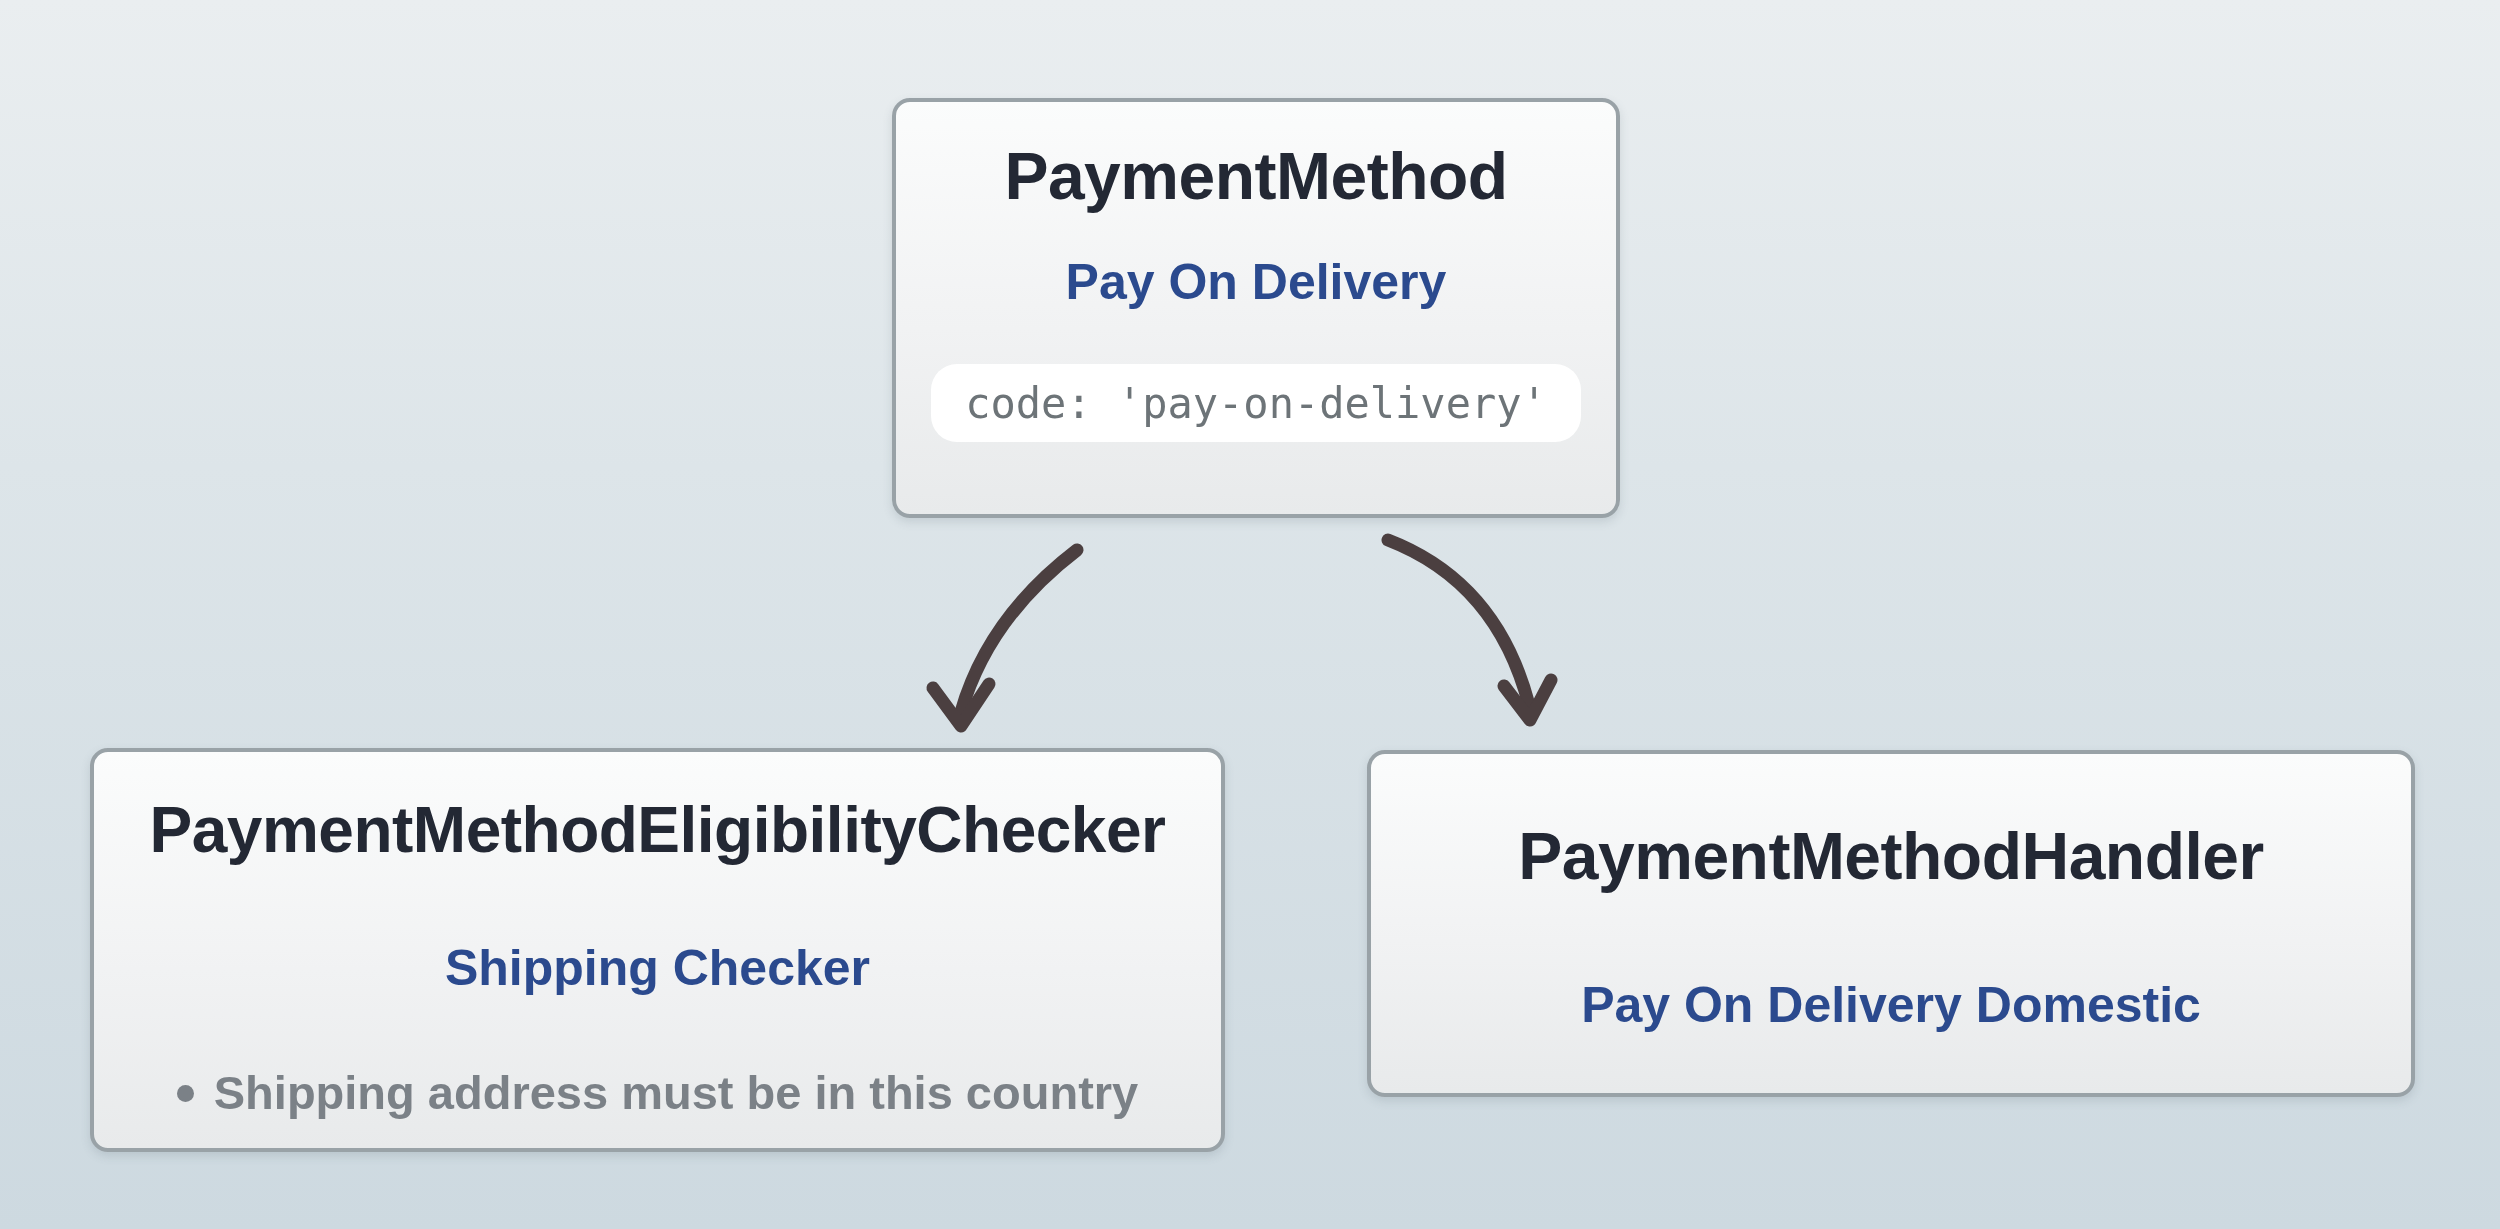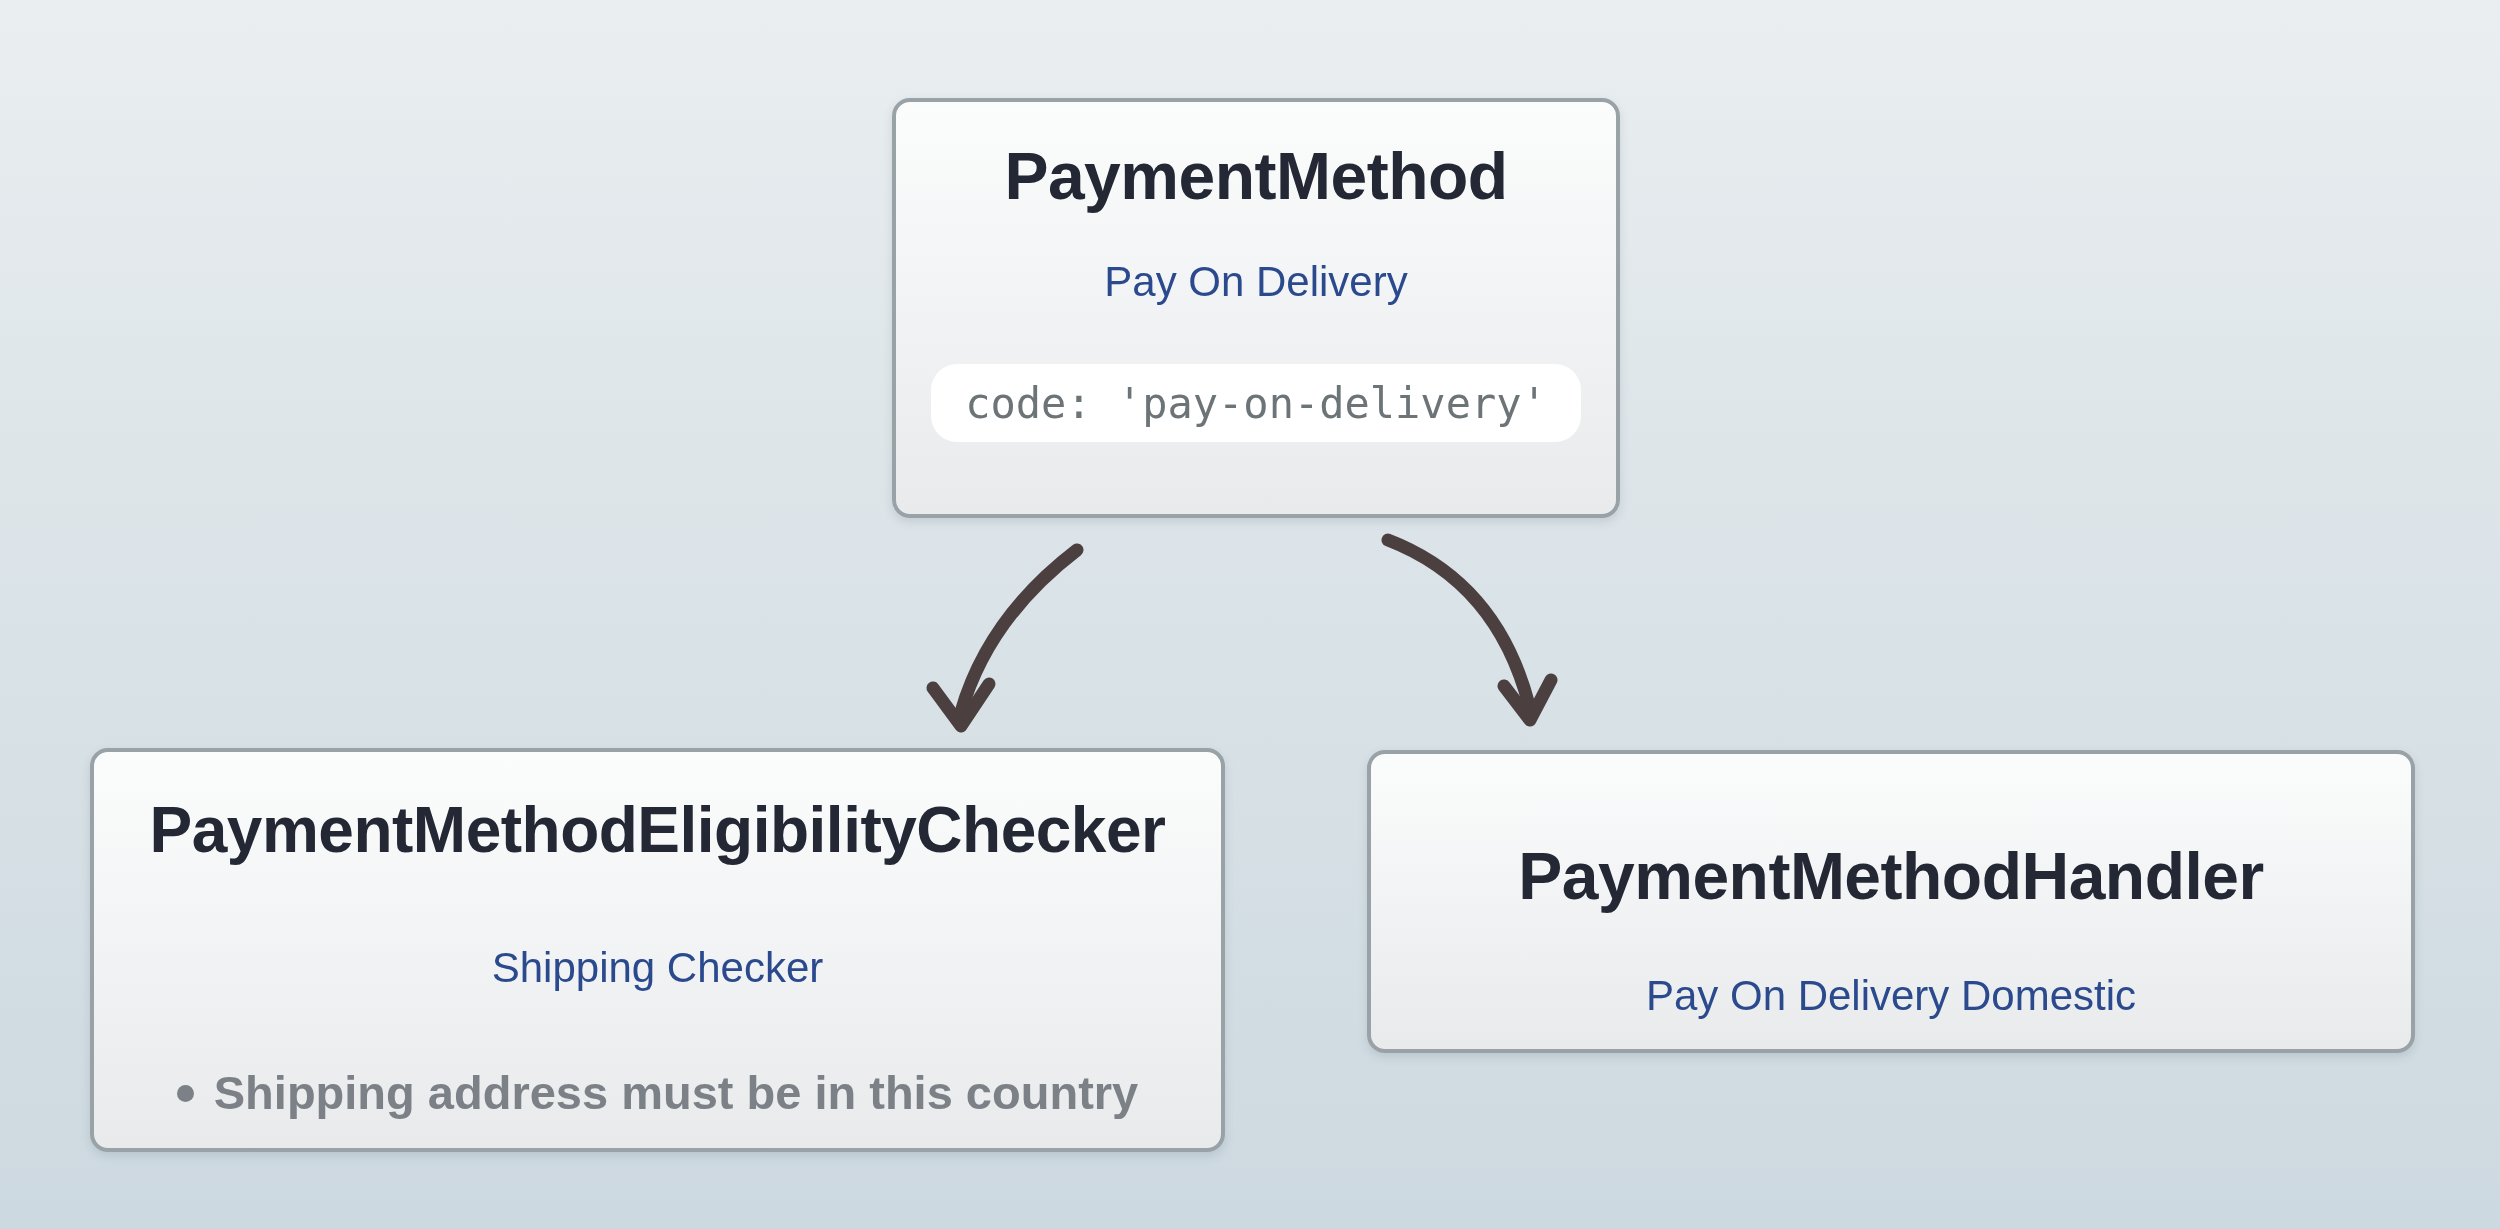--- a/index.html
+++ b/index.html
@@ -27,38 +27,38 @@
     border: 4px solid #99a2a7;
     border-radius: 18px;
     background: linear-gradient(180deg, #fbfcfc 0%, #f1f2f3 55%, #e8eaeb 100%);
     box-shadow: 0 4px 10px rgba(90, 105, 115, 0.18);
     display: flex;
     flex-direction: column;
     align-items: center;
   }
   .node-top   { left: 892px;  top: 98px;  width: 728px;  height: 420px; padding-top: 34px; }
   .node-left  { left: 90px;   top: 748px; width: 1135px; height: 404px; padding-top: 40px; }
-  .node-right { left: 1367px; top: 750px; width: 1048px; height: 303px; padding-top: 82px; }
+  .node-right { left: 1367px; top: 750px; width: 1048px; height: 347px; padding-top: 62px; gap: 29px; }
 
   .class-name {
     font-size: 66px;
     line-height: 80px;
     font-weight: bold;
     color: #232834;
     white-space: nowrap;
     letter-spacing: -0.5px;
   }
   .node-left .class-name {
     font-size: 64px;
     line-height: 76px;
   }
   .instance-name {
-    font-size: 42px;
+    font-size: 50px;
     line-height: 80px;
-    font-weight: normal;
+    font-weight: bold;
     color: #2b4a8e;
     white-space: nowrap;
   }
   .node-top  .instance-name { margin-top: 26px; }
   .node-left .instance-name { margin-top: 60px; }
   .node-right .instance-name { margin-top: 40px; }
 
   .code-pill {
     margin-top: 42px;
     height: 78px;

